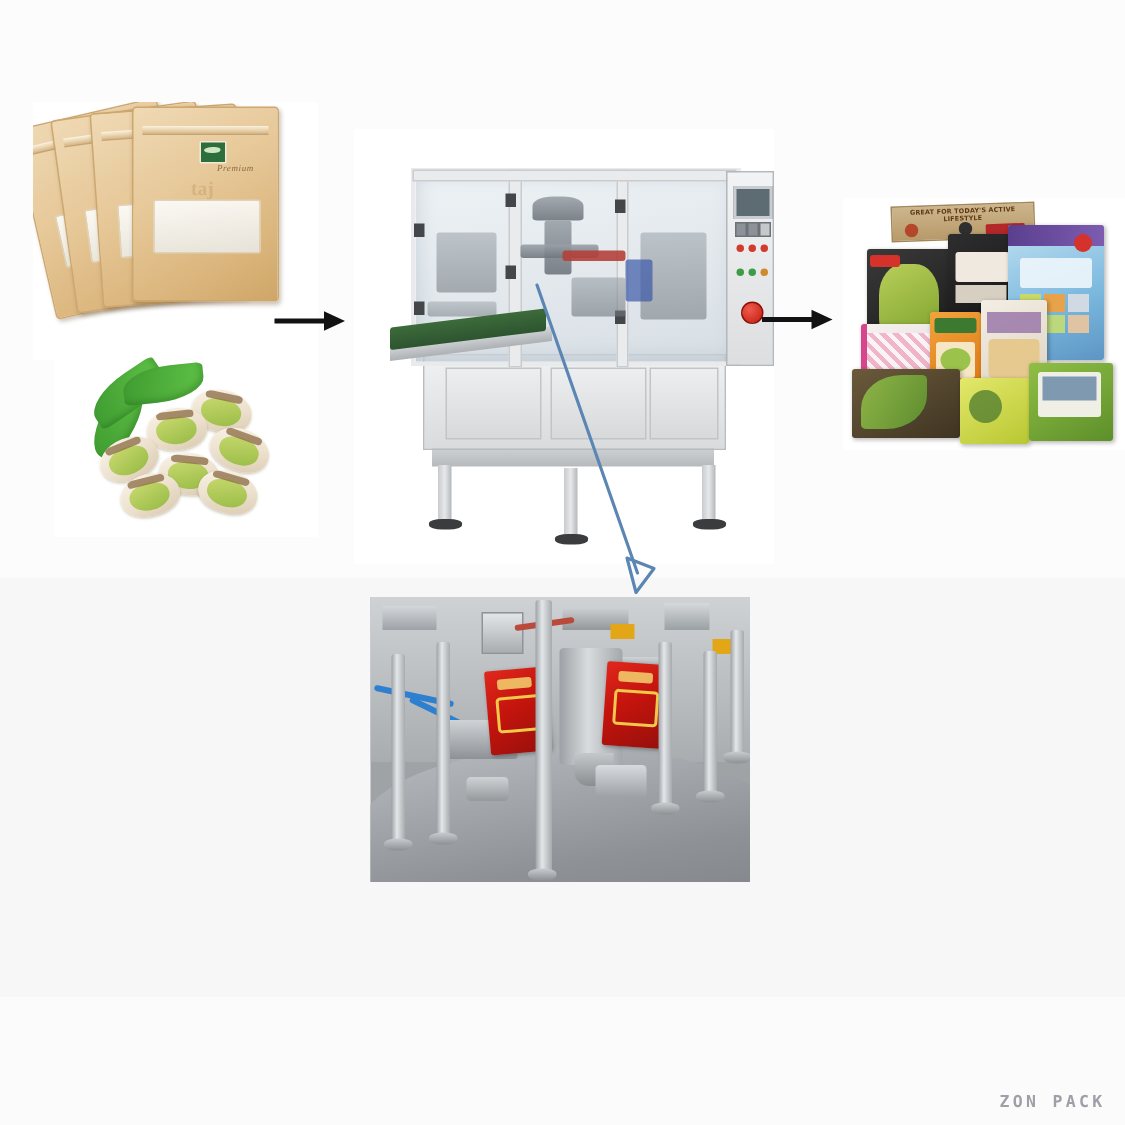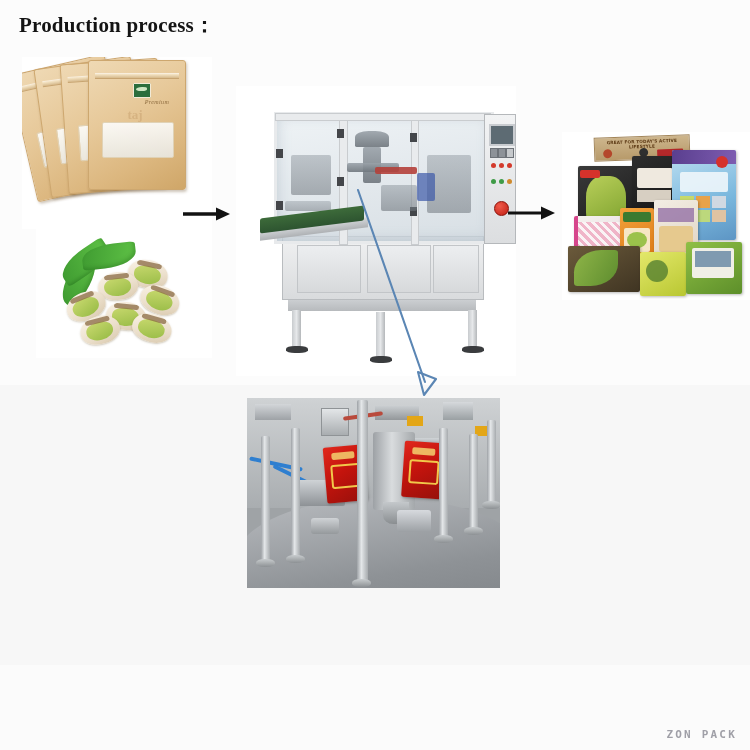--- a/index.html
+++ b/index.html
@@ -57,21 +57,21 @@
     font-weight: bold;
     letter-spacing: 2.2px;
     color: #9b9ba3;
     opacity: .95;
   }
 
   
   .photo { position: absolute; overflow: hidden; }
 
   
-  #photo-bags { left: 22px; top: 57px; width: 190px; height: 172px; background:#ffffff; }
+  #photo-bags { left: 22px; top: 68px; width: 190px; height: 172px; background:#ffffff; }
   .kbag {
     position: absolute;
     width: 96px; height: 128px;
     border-radius: 3px;
     background: linear-gradient(150deg,#efd9b4 0%,#e7c99a 38%,#dcb77f 72%,#cfa668 100%);
     box-shadow: 1px 2px 3px rgba(90,60,20,.30);
     border: 1px solid #cda76f;
   }
   .kbag .zipper {
     position:absolute; left:6%; top:9%; width:88%; height:4px;
@@ -243,21 +243,20 @@
 </style>
 </head>
 <body>
 
 <div id="page">
 
   <div class="band" id="band-top"></div>
   <div class="band" id="band-mid"></div>
   <div class="band" id="band-bot"></div>
 
-  <div id="page-title">Production process：</div>
 
   <div class="photo" id="photo-bags">
     <div class="kbag" id="kbag1">
       <div class="zipper"></div>
       <div class="glabel"></div>
       <div class="window"></div>
     </div>
     <div class="kbag" id="kbag2">
       <div class="zipper"></div>
       <div class="glabel"></div>

